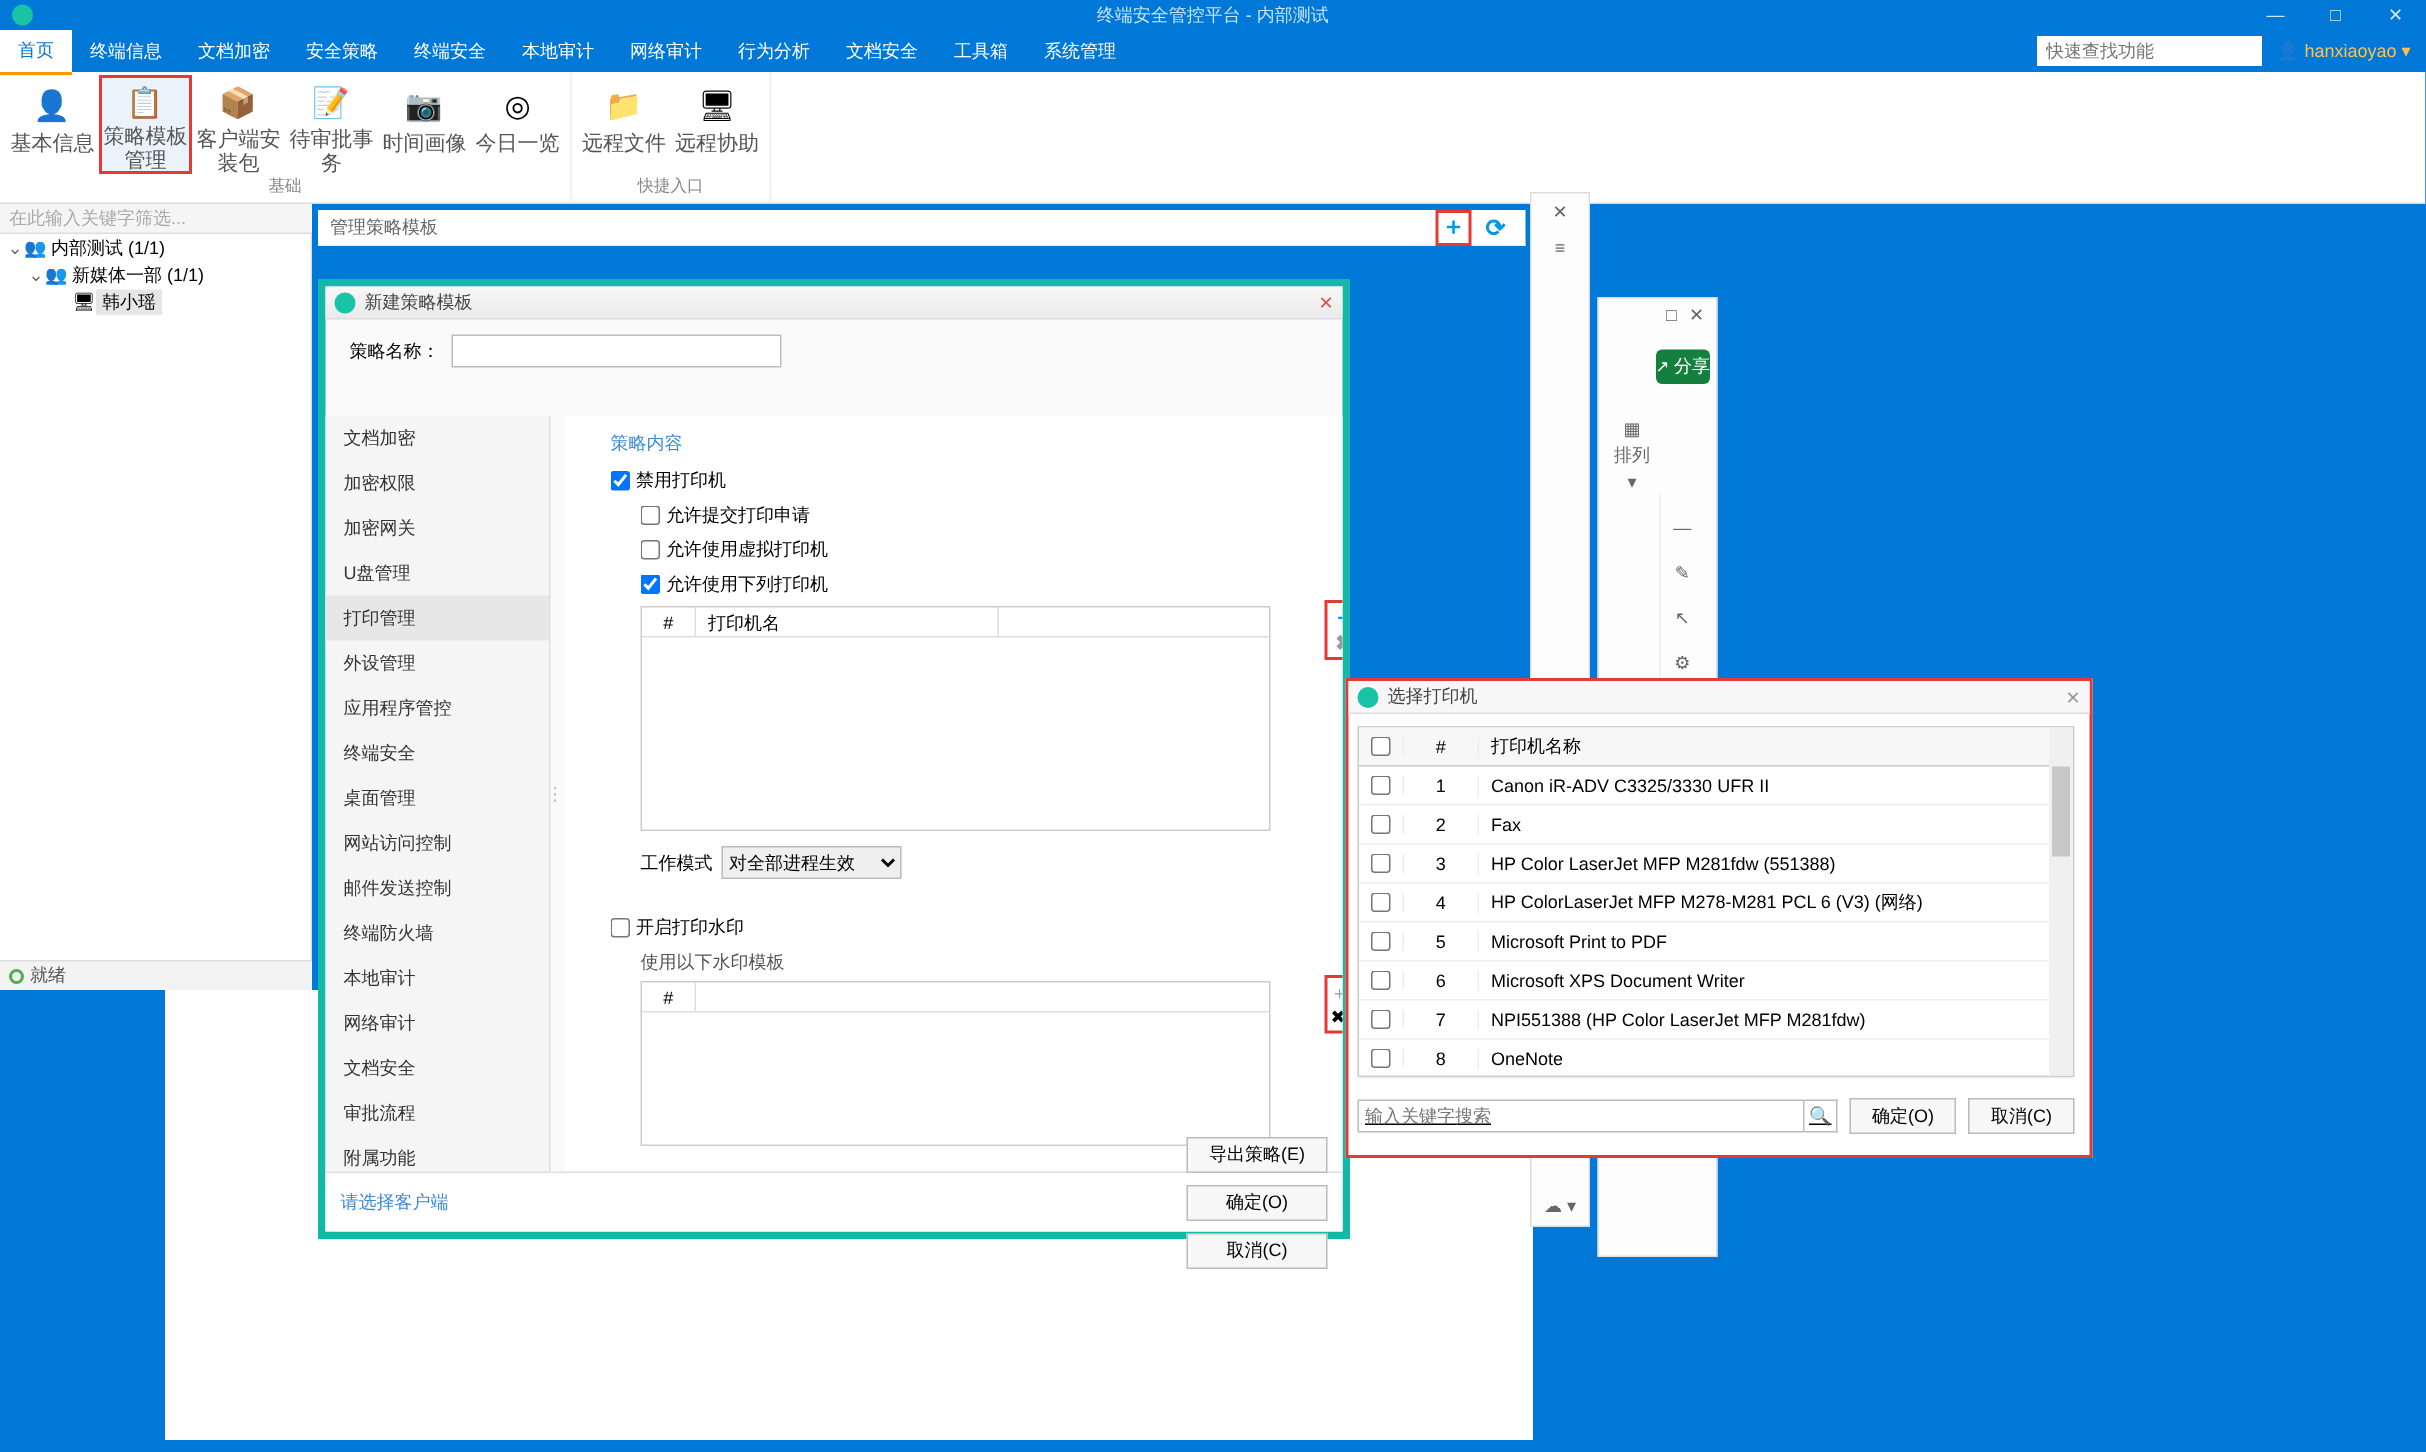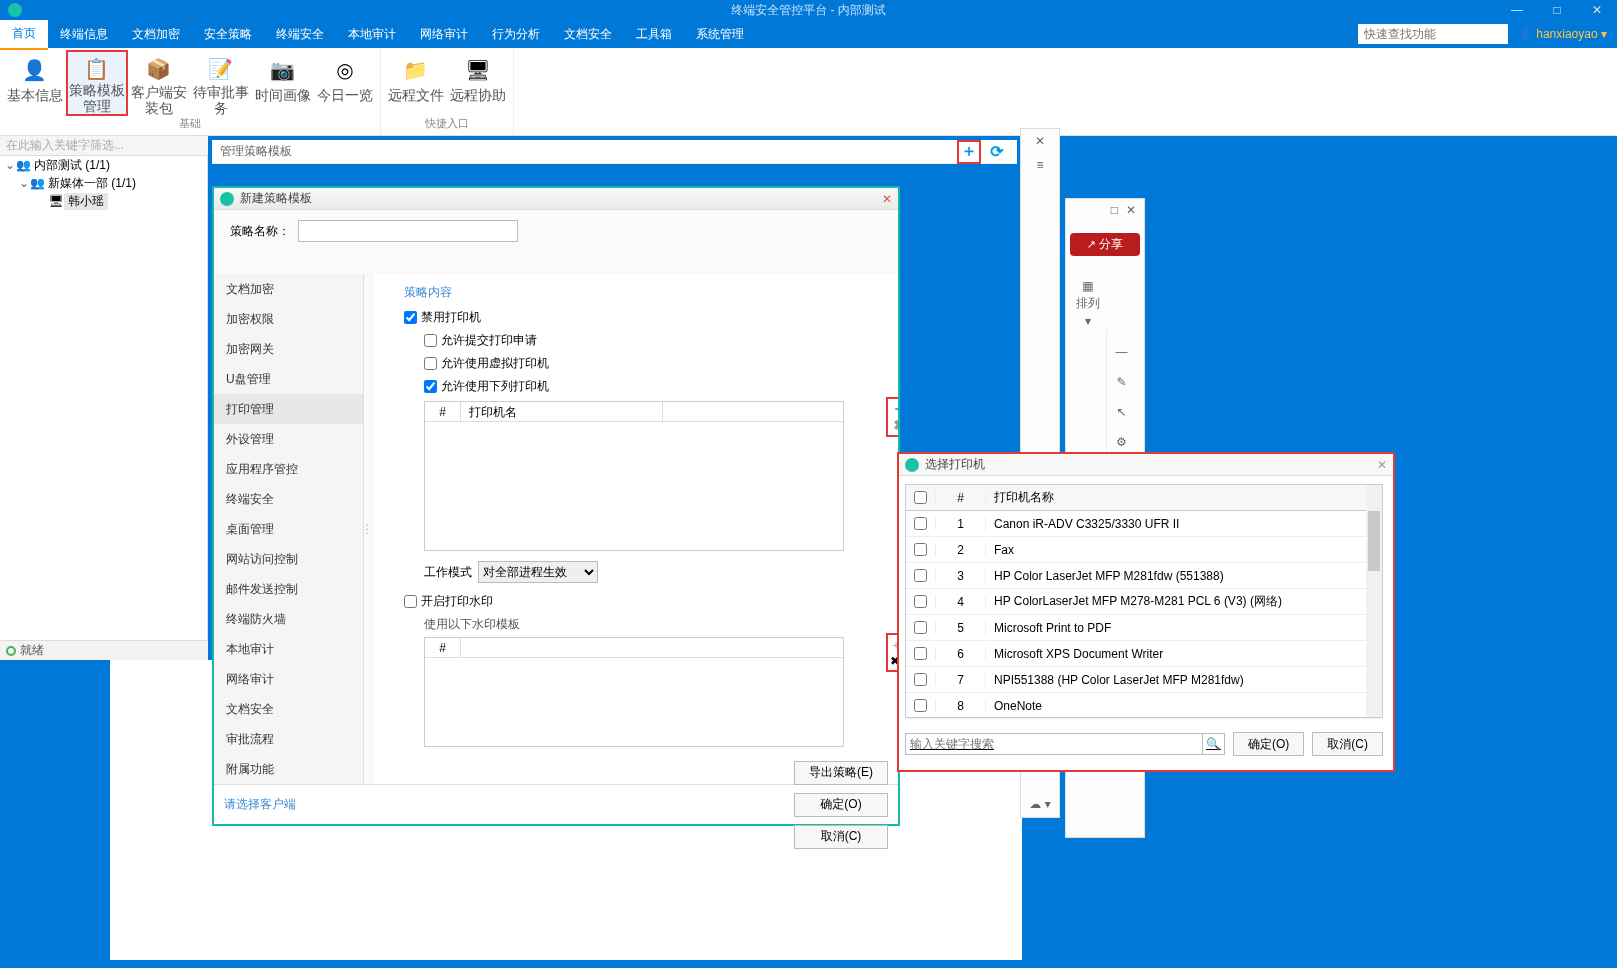--- a/index.html
+++ b/index.html
@@ -45,21 +45,21 @@
 .statusbar .okdot { width: 10px; height: 10px; border: 2px solid #4caf50; border-radius: 50%; margin-right: 4px; }
 
 
 .main-panel { position: absolute; left: 212px; top: 140px; right: 600px; background: #fff; }
 .main-header { height: 24px; display: flex; align-items: center; padding: 0 8px; border-bottom: 1px solid #eee; color: #666; }
 .main-header .hbtn { width: 24px; height: 24px; display: flex; align-items: center; justify-content: center; color: #0099e5; cursor: pointer; font-size: 16px; font-weight: bold; }
 .main-header .hplus { border: 2px solid #e53935; margin-left: auto; }
 .main-header .hrld { margin-left: 4px; }
 
 
-.dlg-policy { position: absolute; left: 212px; top: 186px; width: 688px; height: 640px; background: #fafafa; border: 2px solid #14b8a6; }
+.dlg-policy { position: absolute; left: 212px; top: 186px; width: 688px; height: 640px; background: #fafafa; border: 5px solid #14b8a6; }
 .dlg-titlebar { height: 22px; background: linear-gradient(#f7f7f7,#eaeaea); display: flex; align-items: center; padding: 0 6px; border-bottom: 1px solid #ddd; }
 .dlg-titlebar .dicon { width: 14px; height: 14px; border-radius: 50%; background: #19c4a6; margin-right: 6px; }
 .dlg-titlebar .dtitle { color: #444; }
 .dlg-titlebar .dclose { margin-left: auto; color: #d9534f; cursor: pointer; }
 
 .dlg-body { position: absolute; top: 22px; left: 0; right: 0; bottom: 40px; display: flex; }
 .dlg-name-row { position: absolute; top: 32px; left: 16px; display: flex; align-items: center; gap: 8px; }
 .dlg-name-row input { width: 220px; height: 22px; border: 1px solid #bbb; padding: 0 4px; }
 
 .dlg-side { width: 150px; background: #f5f5f5; border-right: 1px solid #ddd; position: absolute; top: 64px; bottom: 0; left: 0; overflow: hidden; }
@@ -94,21 +94,21 @@
 .dlg-footer .btns { margin-left: auto; display: flex; gap: 8px; flex-direction: column; }
 .dlg-footer button { height: 24px; padding: 0 14px; border: 1px solid #bbb; background: #f7f7f7; cursor: pointer; }
 
 
 .bg-panel { position: absolute; background: #fdfdfd; border: 1px solid #ddd; }
 .bg-panel1 { left: 1020px; top: 128px; width: 40px; height: 690px; }
 .bg-panel1 .xbtn{ height:24px; display:flex; align-items:center; justify-content:center; color:#666;}
 .bg-panel1 .hbtn{ height:24px; display:flex; align-items:center; justify-content:center; color:#666;}
 .bg-panel2 { left: 1065px; top: 198px; width: 80px; height: 640px; }
 .bg-panel2 .wctl{ display:flex; justify-content:flex-end; gap:8px; padding:4px 8px; color:#666;}
-.bg-panel2 .share{ position:absolute; right:4px; top:34px; background:#b91c1c; color:#fff; padding:3px 17px; border-radius:4px; font-size:11px;}
+.bg-panel2 .share{ position:absolute; right:4px; top:34px; background:#15803d; color:#fff; padding:3px 0; border-radius:4px; font-size:11px;}
 .bg-panel2 .arr{ position:absolute; left:10px; top:80px; display:flex; flex-direction:column; align-items:center; gap:2px; color:#666;}
 .bg-panel2 .tools{ position:absolute; right:8px; top:130px; width:30px; border-left:1px solid #eee; padding-top:8px;}
 .bg-panel2 .tools .ti{height:30px; display:flex; align-items:center; justify-content:center; color:#666;}
 
 
 .dlg-printer-select { position: absolute; left: 897px; top: 452px; width: 498px; height: 320px; background: #fff; border: 2px solid #e53935; }
 .dlg-printer-select .dlg-titlebar { background: #f7f7f7; }
 .ptable { position: absolute; top: 30px; left: 6px; right: 10px; bottom: 52px; border: 1px solid #ccc; }
 .ptable .prow { display: flex; height: 26px; align-items: center; border-bottom: 1px solid #eee; }
 .ptable .pcol-chk { width: 30px; display:flex; justify-content:center; border-right: 1px solid #eee;}
@@ -320,21 +320,21 @@
         </div>
         <div class="side-btns">
           <div class="sbtn">＋</div>
           <div class="sbtn x">✖</div>
         </div>
       </div>
       <div class="row-label">
         <span>工作模式</span>
         <select><option>对全部进程生效</option></select>
       </div>
-      <label class="chk" style="margin-top:10px">
+      <label class="chk" style="margin-top:24px">
           <input type="checkbox" style="">
           <span>开启打印水印</span>
         </label>
       <div style="margin-left:20px; color:#555; margin-bottom:4px;">使用以下水印模板</div>
       <div class="watermark-wrap">
         <div class="watermark-box">
           <div class="phead" style="display:flex;height:20px;border-bottom:1px solid #ddd;">
             <div class="pc1" style="width:36px;text-align:center;border-right:1px solid #ddd;line-height:20px;">#</div>
           </div>
         </div>

